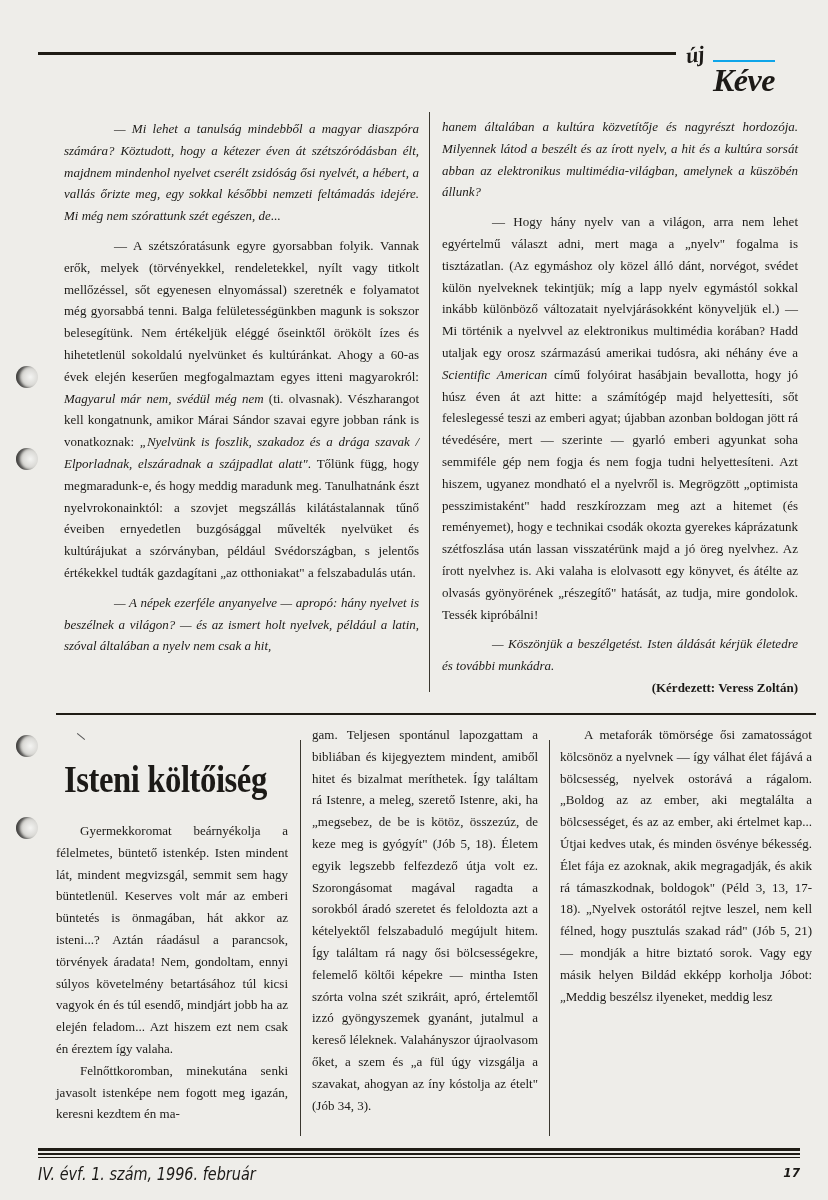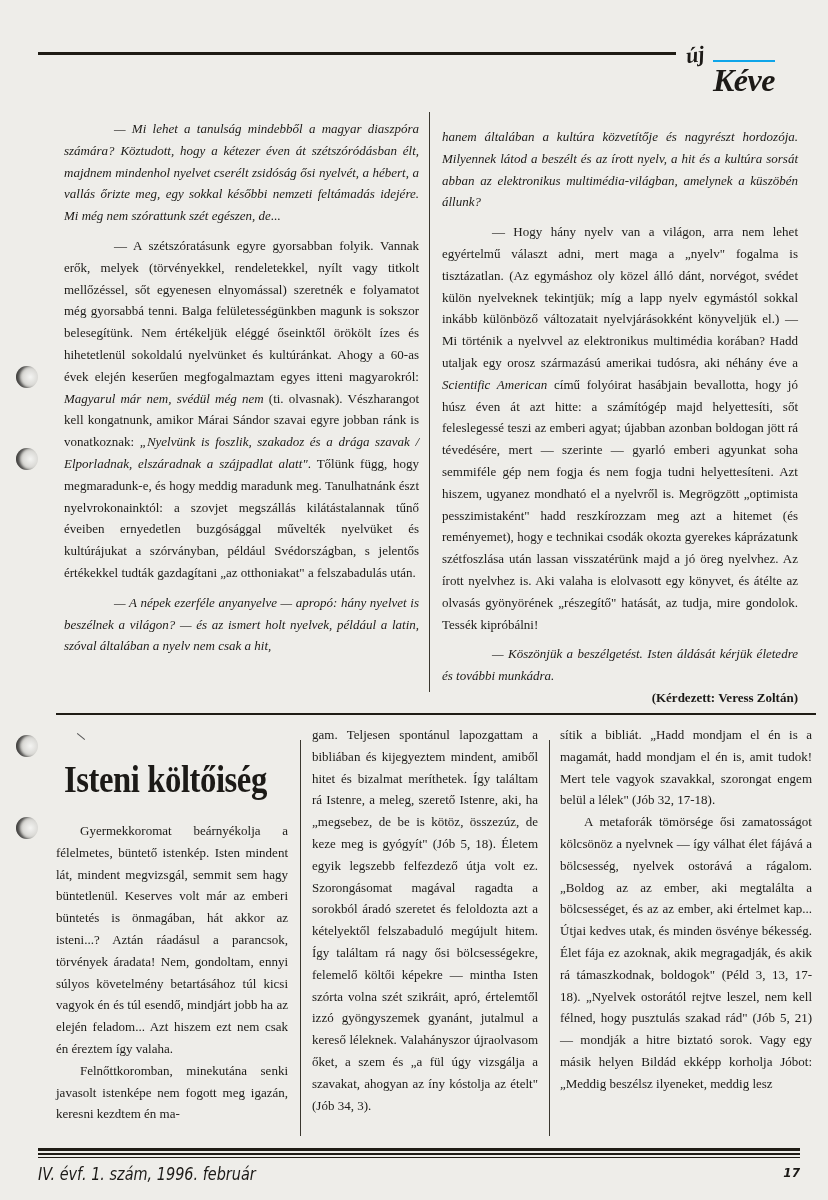--- a/index.html
+++ b/index.html
@@ -31,21 +31,21 @@
   }
   .col {
     position: absolute;
     font-size: 13px; line-height: 21.8px;
     text-align: justify;
   }
   .col p { margin: 0; text-indent: 50px; }
   .col p + p.gap { margin-top: 8px; }
   .it { font-style: italic; }
   .col-top-left { left: 64px; top: 118px; width: 355px; }
-  .col-top-right { left: 442px; top: 126px; width: 356px; }
+  .col-top-right { left: 442px; top: 116px; width: 356px; }
   .divider-top {
     position: absolute; left: 429px; top: 112px; width: 1px; height: 580px;
     background: #3a372f;
   }
   .signature {
     text-align: right; font-weight: bold; margin-top: 4px; text-indent: 0 !important;
   }
   .mid-rule {
     position: absolute; left: 56px; top: 713px; width: 760px; height: 2px;
     background: #1f1c15;
@@ -131,21 +131,20 @@
   <p>Gyermekkoromat beárnyékolja a félelmetes, büntető istenkép. Isten mindent lát, mindent megvizsgál, semmit sem hagy büntetlenül. Keserves volt már az emberi büntetés is önmagában, hát akkor az isteni...? Aztán ráadásul a parancsok, törvények áradata! Nem, gondoltam, ennyi súlyos követelmény betartásához túl kicsi vagyok én és túl esendő, mindjárt jobb ha az elején feladom... Azt hiszem ezt nem csak én éreztem így valaha.</p>
   <p>Felnőttkoromban, minekutána senki javasolt istenképe nem fogott meg igazán, keresni kezdtem én ma-</p>
 </div>
 <div class="vdiv" style="left:300px; top:740px; height:396px;"></div>
 <div class="col col-b2">
   <p class="noindent">gam. Teljesen spontánul lapozgattam a bibliában és kijegyeztem mindent, amiből hitet és bizalmat meríthetek. Így találtam rá Istenre, a meleg, szerető Istenre, aki, ha „megsebez, de be is kötöz, összezúz, de keze meg is gyógyít" (Jób 5, 18). Életem egyik legszebb felfezdező útja volt ez. Szorongásomat magával ragadta a sorokból áradó szeretet és feloldozta azt a kételyektől felszabaduló megújult hitem. Így találtam rá nagy ősi bölcsességekre, felemelő költői képekre — mintha Isten szórta volna szét szikráit, apró, értelemtől izzó gyöngyszemek gyanánt, jutalmul a kereső léleknek. Valahányszor újraolvasom őket, a szem és „a fül úgy vizsgálja a szavakat, ahogyan az íny kóstolja az ételt" (Jób 34, 3).</p>
 
 </div>
 <div class="vdiv" style="left:549px; top:740px; height:396px;"></div>
 <div class="col col-b3">
-  <p class="noindent">sítik a bibliát. „Hadd mondjam el én is a magamát, hadd mondjam el én is, amit tudok! Mert tele vagyok szavakkal, szorongat engem belül a lélek" (Jób 32, 17-18).</p>
   <p>A metaforák tömörsége ősi zamatosságot kölcsönöz a nyelvnek — így válhat élet fájává a bölcsesség, nyelvek ostorává a rágalom. „Boldog az az ember, aki megtalálta a bölcsességet, és az az ember, aki értelmet kap... Útjai kedves utak, és minden ösvénye békesség. Élet fája ez azoknak, akik megragadják, és akik rá támaszkodnak, boldogok" (Péld 3, 13, 17-18). „Nyelvek ostorától rejtve leszel, nem kell félned, hogy pusztulás szakad rád" (Jób 5, 21) — mondják a hitre biztató sorok. Vagy egy másik helyen Bildád ekképp korholja Jóbot: „Meddig beszélsz ilyeneket, meddig lesz</p>
 </div>
 
 <div class="footer-rule1"></div>
 <div class="footer-rule2"></div>
 <div class="footer-rule3"></div>
 <div class="footer-left">IV. évf. 1. szám, 1996. február</div>
 <div class="footer-right">17</div>
 
 </body></html>

